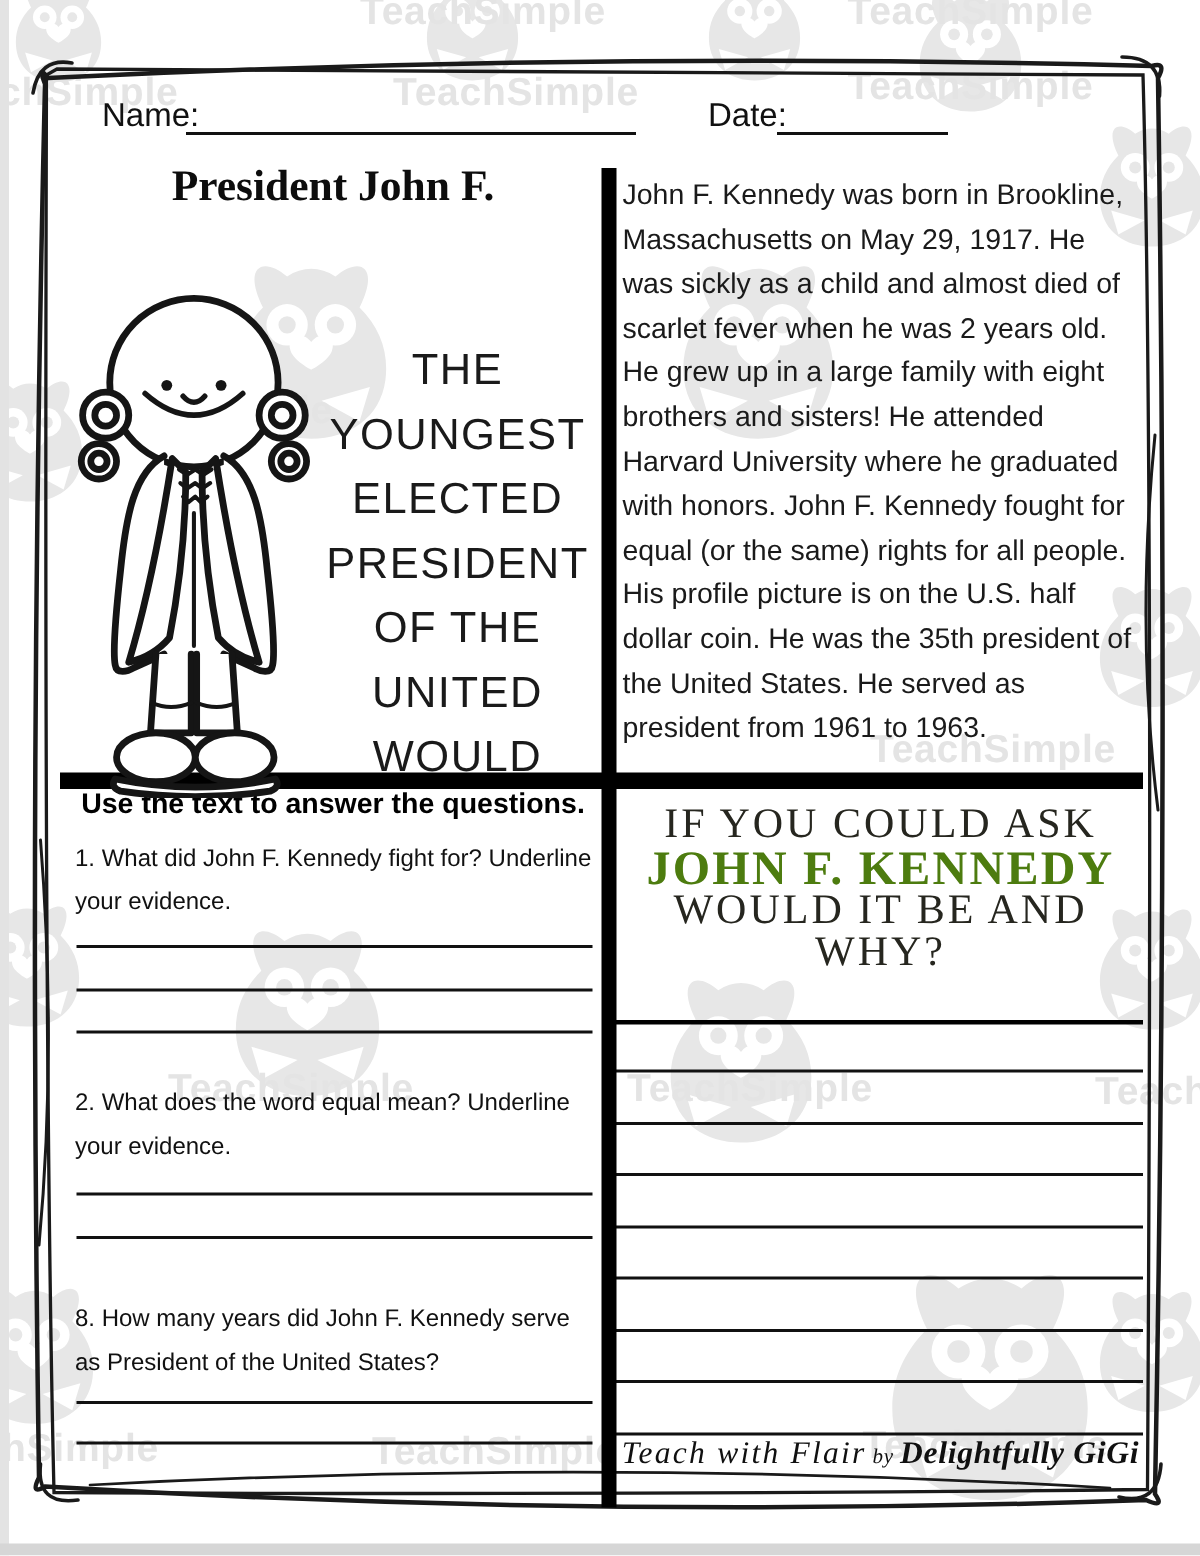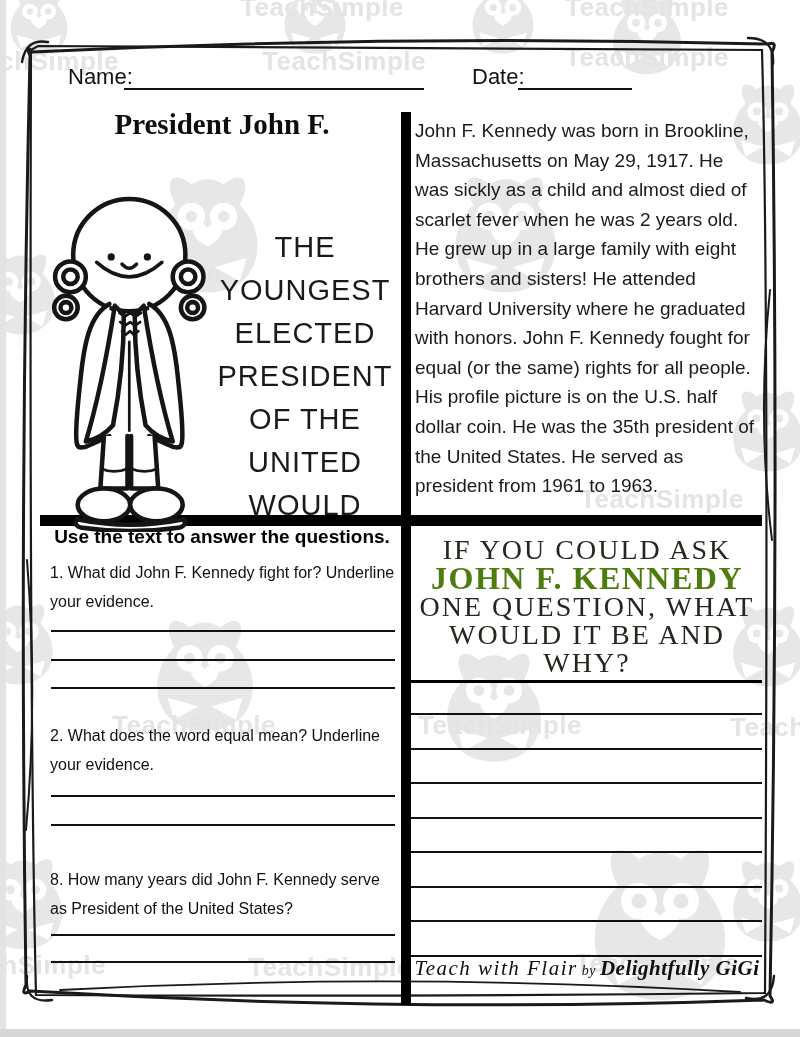--- a/index.html
+++ b/index.html
@@ -242,21 +242,20 @@
   <div class="ansline" style="top:795px"></div>
   <div class="ansline" style="top:824px"></div>
 
   <div class="question" style="top:866px">8. How many years did John F. Kennedy serve as President of the United States?</div>
   <div class="ansline" style="top:934px"></div>
   <div class="ansline" style="top:961px"></div>
 
   <div class="prompt">
     <div class="pl">IF YOU COULD ASK</div>
     <div class="pl-bold">JOHN F. KENNEDY</div>
-    <div class="pl">ONE QUESTION, WHAT</div>
     <div class="pl">WOULD IT BE AND WHY?</div>
   </div>
 
   <div class="rline first" style="top:680px"></div>
   <div class="rline" style="top:713px"></div>
   <div class="rline" style="top:748px"></div>
   <div class="rline" style="top:782px"></div>
   <div class="rline" style="top:817px"></div>
   <div class="rline" style="top:851px"></div>
   <div class="rline" style="top:886px"></div>

